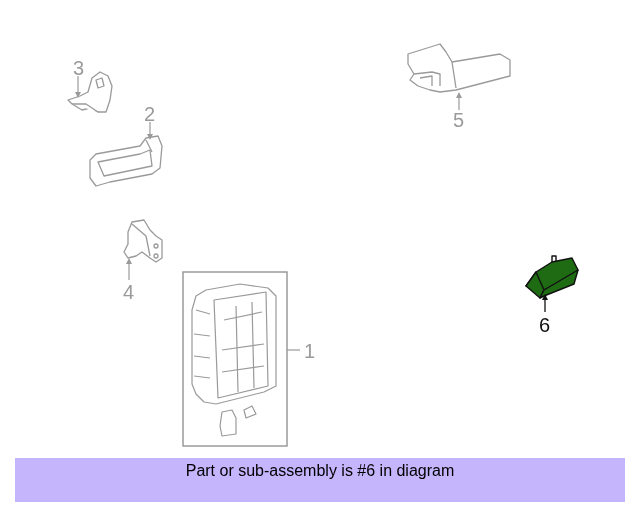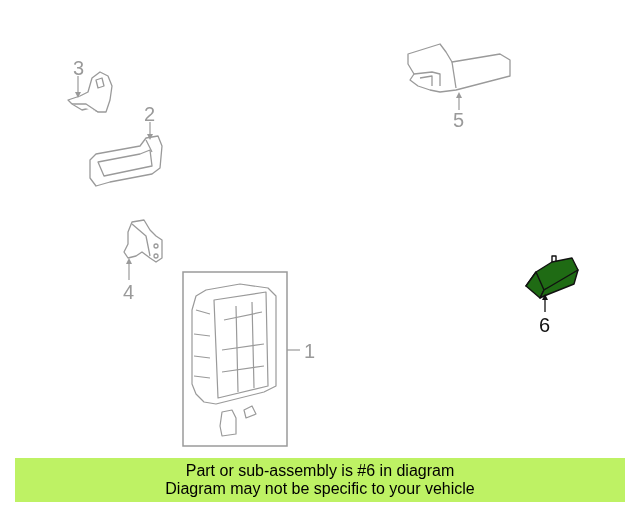--- a/index.html
+++ b/index.html
@@ -1,20 +1,20 @@
 <!DOCTYPE html>
 <html><head>
 <meta charset="utf-8">
 <style>
   html, body { margin: 0; padding: 0; background: #ffffff; }
   body { width: 640px; height: 512px; position: relative; overflow: hidden; font-family: "Liberation Sans", sans-serif; }
   #diagram { position: absolute; left: 0; top: 0; width: 640px; height: 512px; }
   .callout { position: absolute; font-family: "Liberation Sans", sans-serif; font-size: 20px; line-height: 20px; color: #9a9a9a; }
   .callout.active { color: #111111; }
-  #footer { position: absolute; left: 15px; top: 458px; width: 610px; height: 44px; background: #bef264; color: #000; text-align: center; font-size: 16px; line-height: 18px; padding-top: 4px; box-sizing: border-box; }
+  #footer { position: absolute; left: 15px; top: 458px; width: 610px; height: 44px; background: #c4b5fd; color: #000; text-align: center; font-size: 16px; line-height: 18px; padding-top: 4px; box-sizing: border-box; }
   #footer div { white-space: nowrap; }
 </style>
 </head>
 <body>
 
 <svg id="diagram" viewBox="0 0 640 512" xmlns="http://www.w3.org/2000/svg">
 
   <g fill="#fff" stroke="#9a9a9a" stroke-width="1.3" stroke-linejoin="round">
     <path d="M92 78 L100 72 L108 76 L112 86 L110 100 L106 112 L98 112 L90 108 L82 110 L72 104 L68 100 L80 96 L88 92 Z"></path>
     <path d="M96 80 L102 78 L104 86 L98 88 Z"></path>
@@ -73,14 +73,13 @@
 
 <span class="callout" style="left:73px;top:58px;">3</span>
 <span class="callout" style="left:144px;top:104px;">2</span>
 <span class="callout" style="left:123px;top:282px;">4</span>
 <span class="callout" style="left:453px;top:110px;">5</span>
 <span class="callout" style="left:304px;top:341px;">1</span>
 <span class="callout active" style="left:539px;top:315px;">6</span>
 
 <div id="footer">
   <div>Part or sub-assembly is #6 in diagram</div>
-  <div>Diagram may not be specific to your vehicle</div>
 </div>
 
 </body></html>

